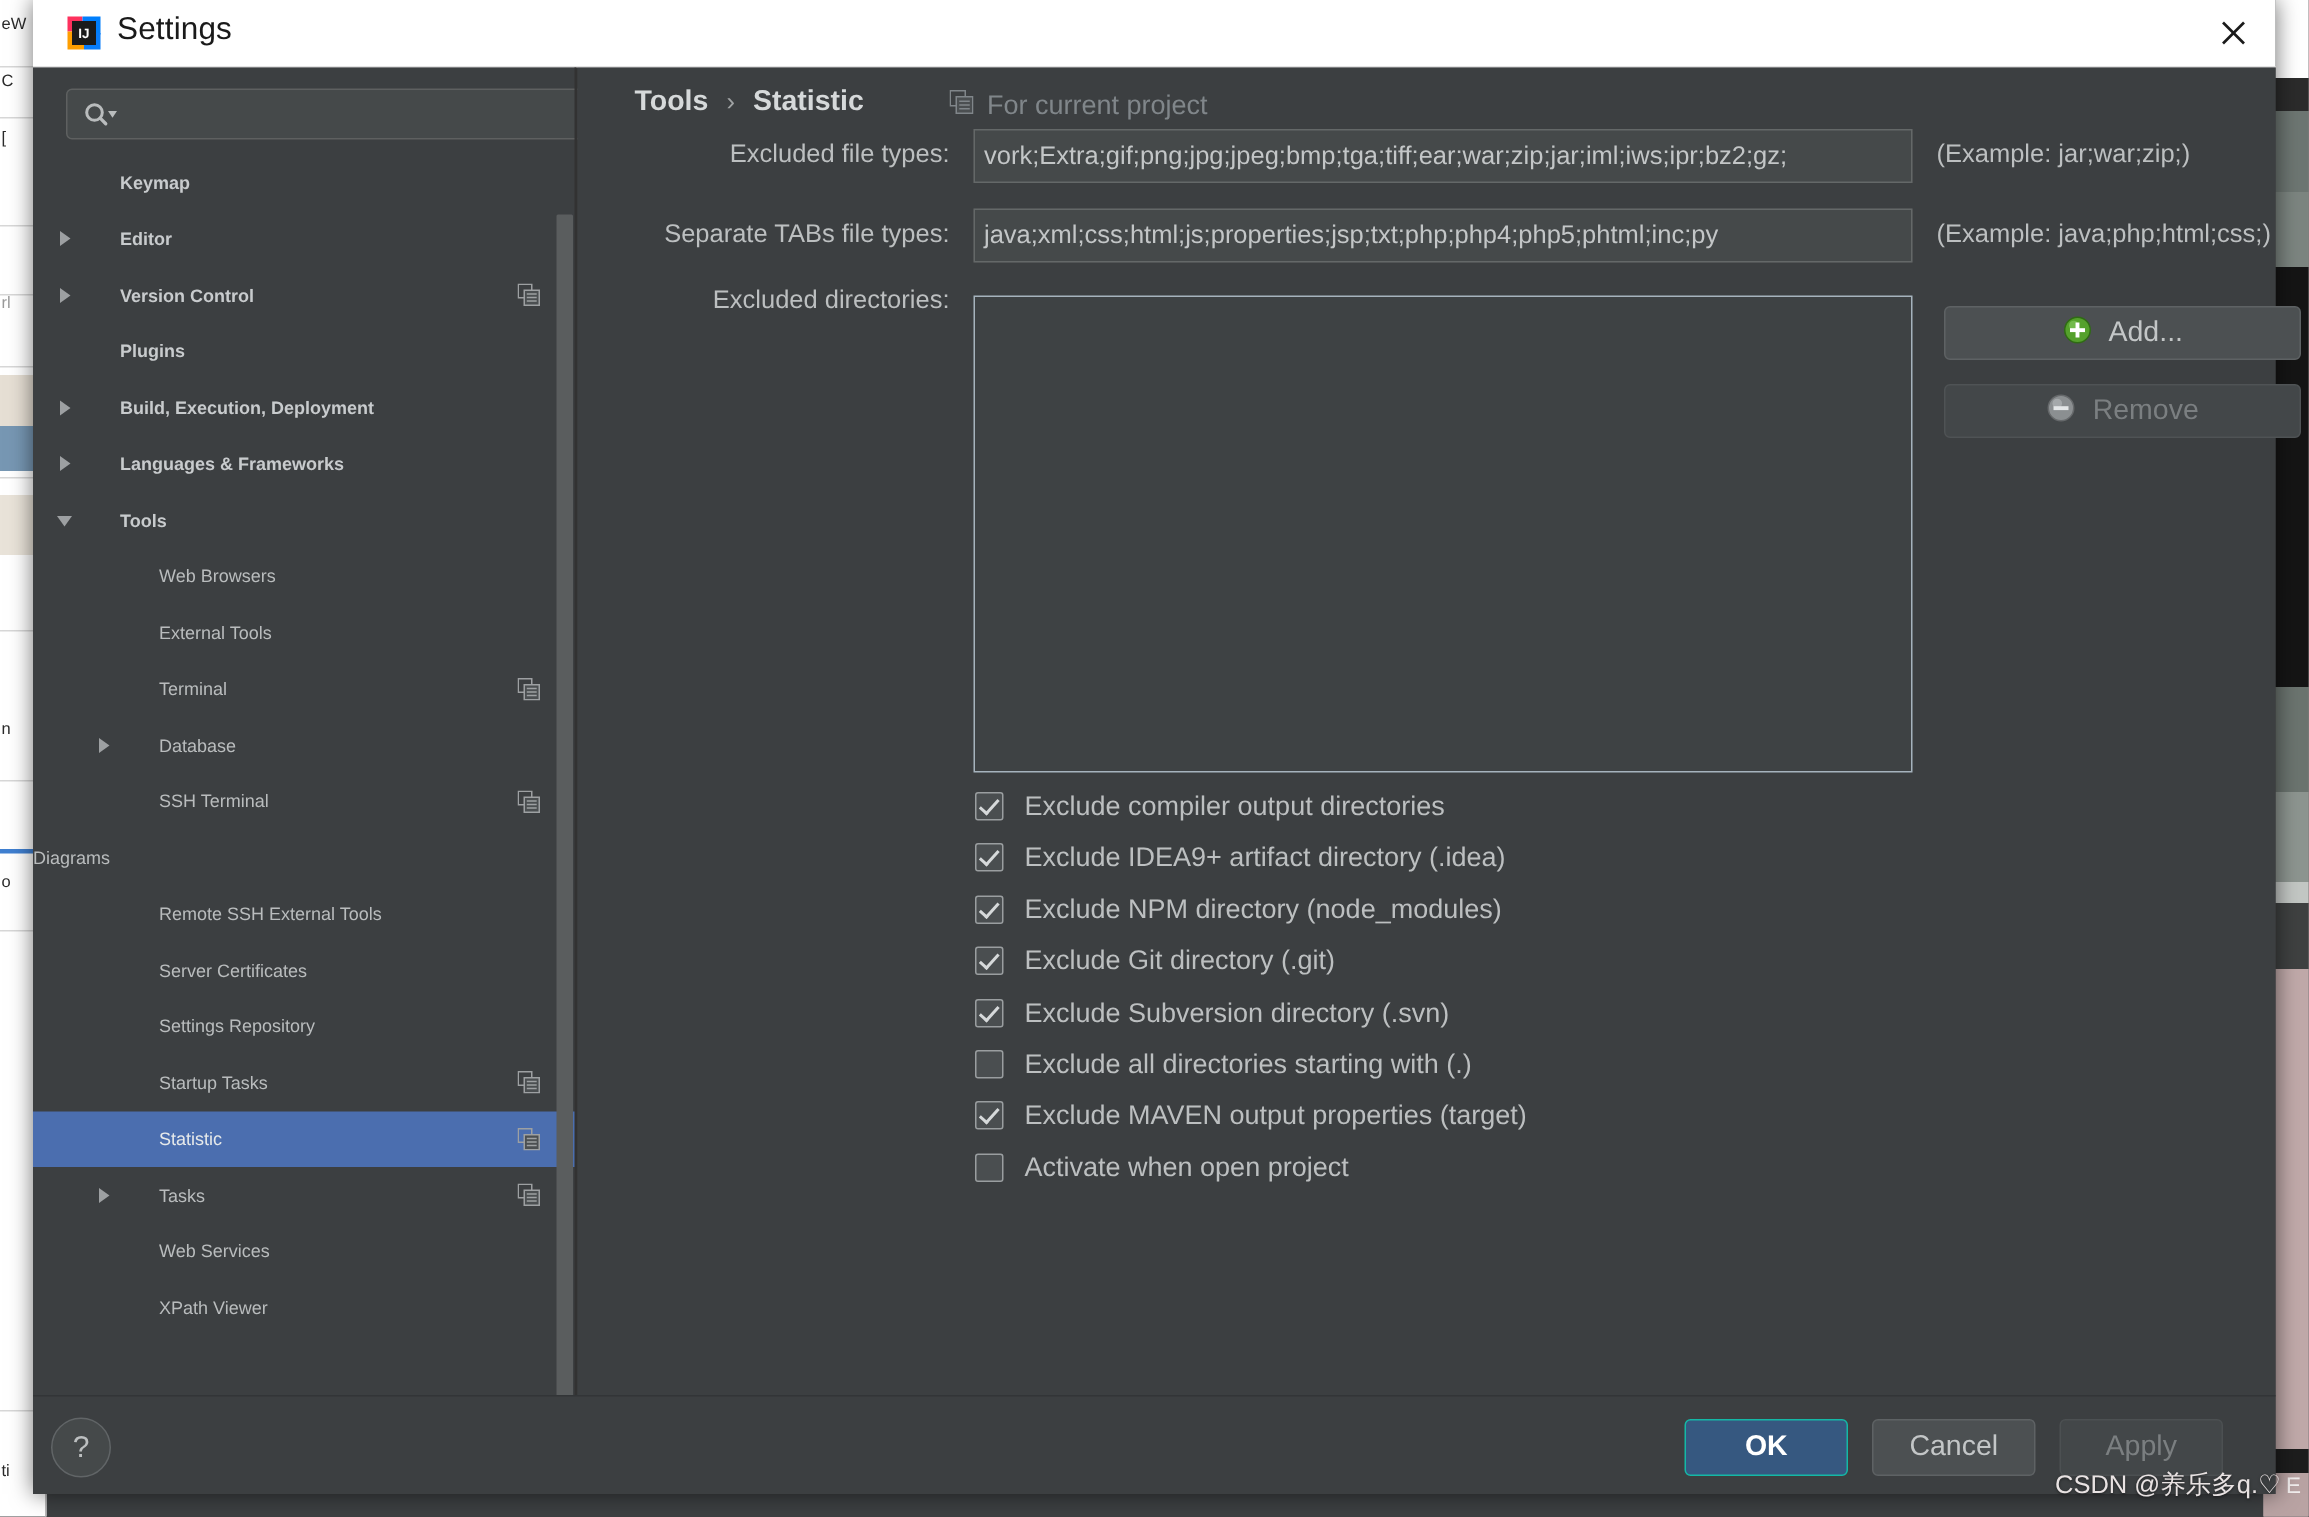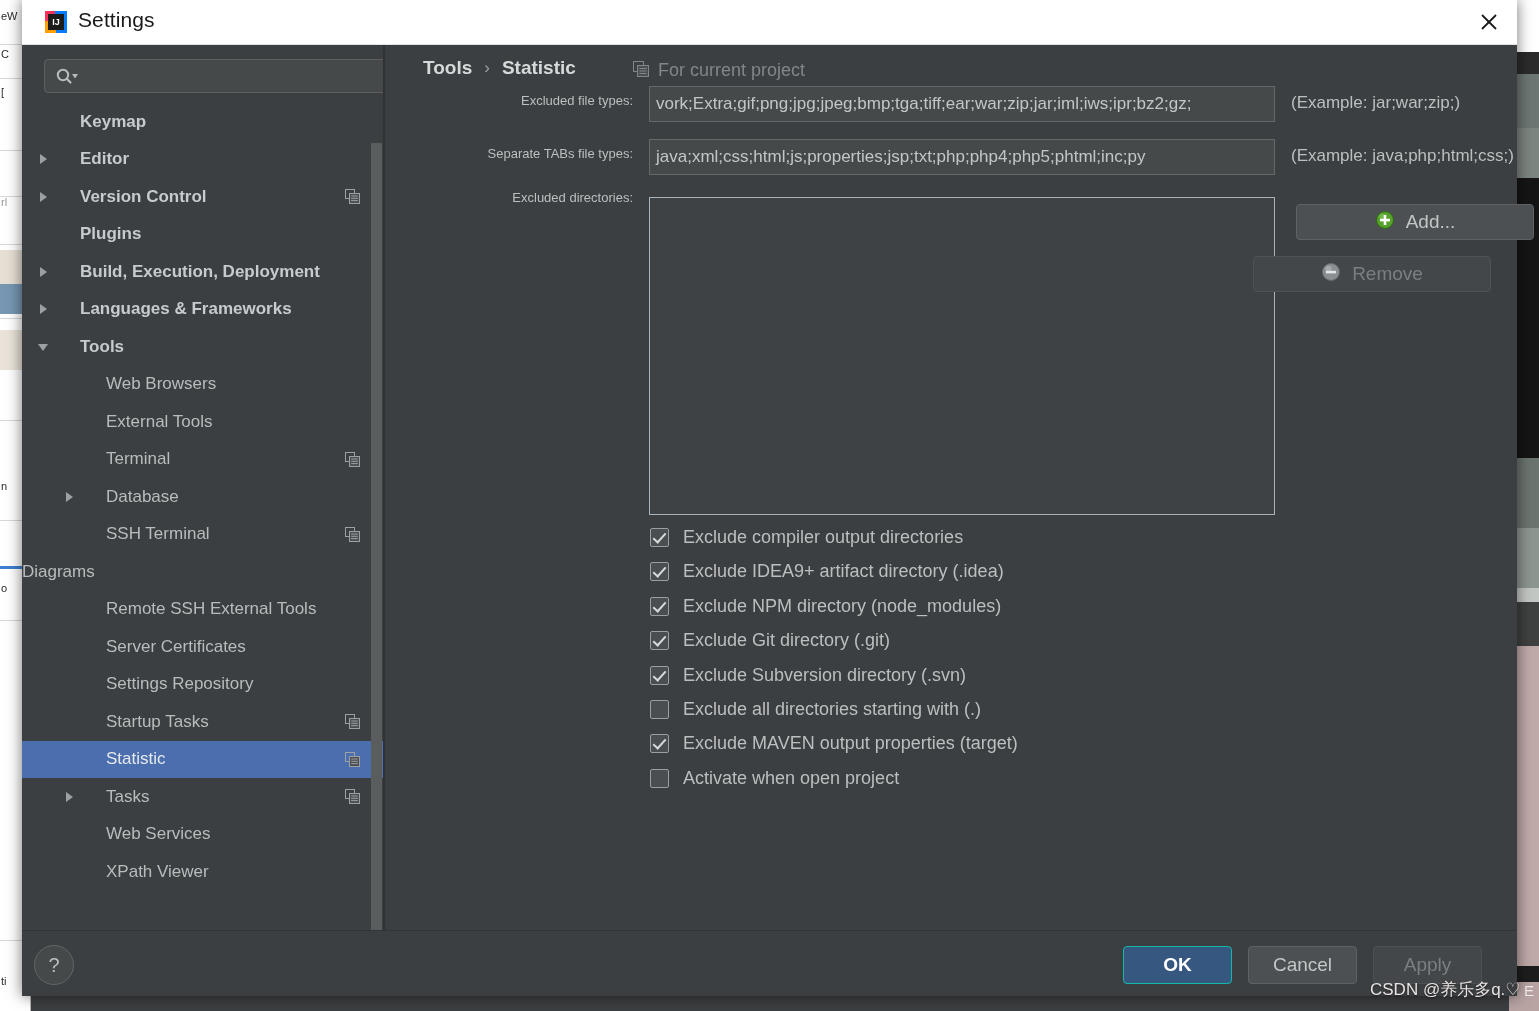--- a/index.html
+++ b/index.html
@@ -124,21 +124,21 @@
     display: flex; align-items: center;
     cursor: default;
     box-sizing: border-box;
   }
   .tree-row.selected { background: #4b6eaf; }
   .tree-arrow {
     position: absolute; width: 14px; height: 14px;
   }
   .tree-arrow svg { display: block; }
   .tree-label {
-    font-size: 17px;
+    font-size: 12px;
     color: #b9bcbd;
     white-space: nowrap;
     font-family: "Liberation Sans", sans-serif;
   }
   .tree-row.level0 .tree-label { font-weight: bold; color: #c8cbcd; }
   .tree-row.selected .tree-label { color: #e6e9ea; }
   .badge-icon {
     position: absolute; right: 24px; top: 11px;
     width: 15px; height: 15px;
   }
@@ -174,21 +174,21 @@
     display: flex; align-items: center; gap: 9px;
   }
   #proj-scope-label {
     font-size: 18px; color: #80868a;
     font-family: "Liberation Sans", sans-serif;
   }
 
   
   .form-label {
     position: absolute;
-    font-size: 13px; color: #bcbfc0; text-align: right;
+    font-size: 17px; color: #bcbfc0; text-align: right;
     white-space: nowrap;
     font-family: "Liberation Sans", sans-serif;
   }
   .text-field {
     position: absolute;
     background: #45494a;
     border: 1px solid #646868;
     box-sizing: border-box;
     color: #c3c6c7;
     font-size: 17px;
@@ -596,21 +596,21 @@
         <svg width="20" height="20" viewBox="0 0 20 20">
           <circle cx="10" cy="10" r="8.5" fill="#55a12c" stroke="#2f6b14" stroke-width="1"></circle>
           <circle cx="7.5" cy="7" r="3.2" fill="#8ccf6a" opacity=".55"></circle>
           <rect x="5" y="8.8" width="10" height="2.6" fill="#ffffff"></rect>
           <rect x="8.7" y="5" width="2.6" height="10" fill="#ffffff"></rect>
         </svg>
       </span>
       <span class="side-btn-label">Add...</span>
     </div>
 
-    <div class="side-btn disabled" style="left:868px; top:211px;text-align:center;">
+    <div class="side-btn disabled" style="left:911px; top:211px;text-align:center;">
       <span>
         <svg width="20" height="20" viewBox="0 0 20 20">
           <circle cx="10" cy="10" r="8.5" fill="#8b8f91" stroke="#66696b" stroke-width="1"></circle>
           <circle cx="7.5" cy="7" r="3.2" fill="#c0c4c6" opacity=".5"></circle>
           <rect x="5" y="8.8" width="10" height="2.6" fill="#e4e7e8"></rect>
         </svg>
       </span>
       <span class="side-btn-label">Remove</span>
     </div>
 

